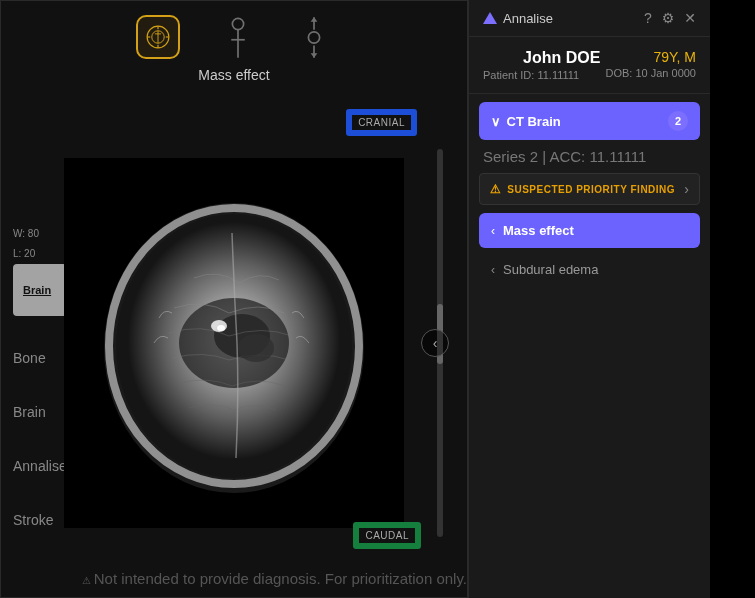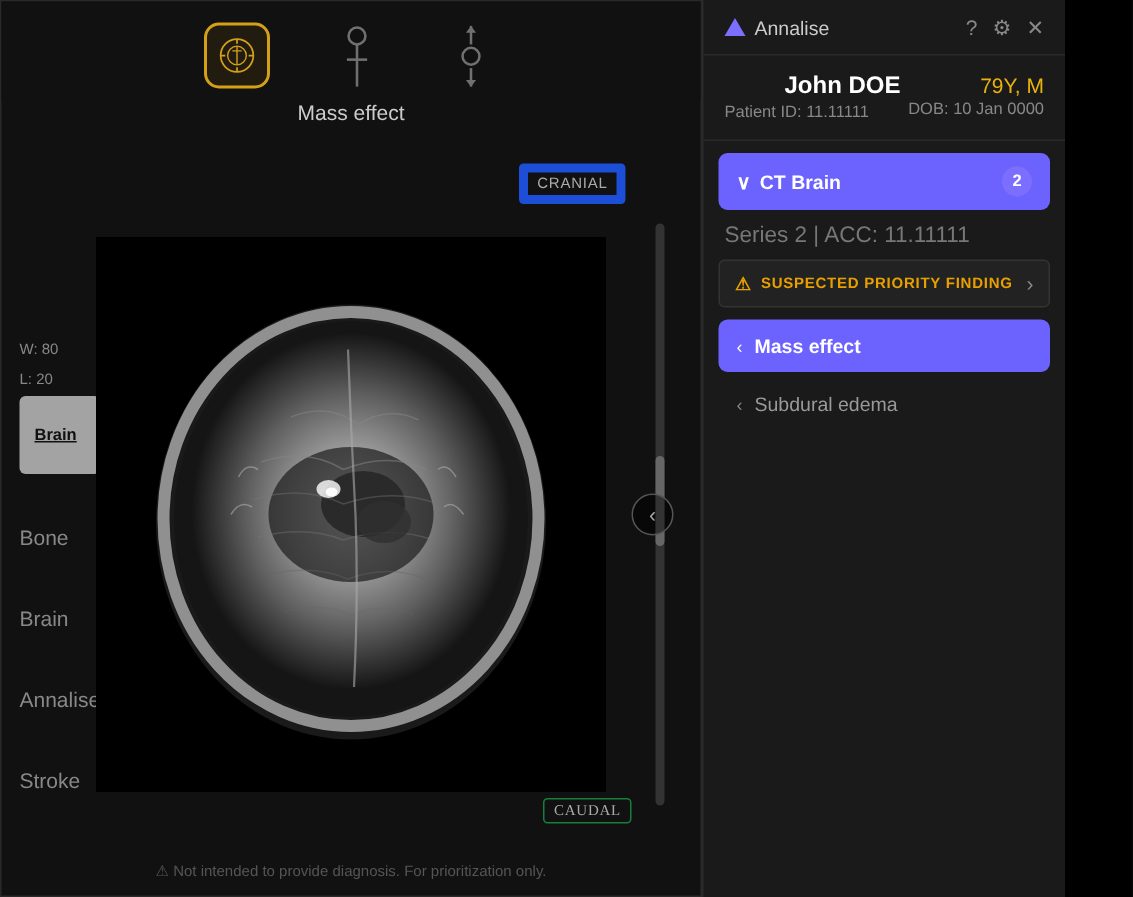--- a/index.html
+++ b/index.html
@@ -100,25 +100,24 @@
       border-radius: 3px;
       letter-spacing: 0.5px;
     }
 
     .label-caudal {
       position: absolute;
       bottom: 48px;
       right: 46px;
       color: #aaa;
       font-size: 10px;
-      border: 1px solid #15803d;
+      border: 6px solid #15803d;
       padding: 2px 6px;
       border-radius: 3px;
       letter-spacing: 0.5px;
-      font-family: Liberation Serif, serif;
     }
 
     
     .scan-scrollbar {
       position: absolute;
       right: 24px;
       top: 60px;
       bottom: 60px;
       width: 6px;
       background: #333;
@@ -195,23 +194,23 @@
       font-size: 14px;
       padding: 4px 0;
       cursor: pointer;
     }
 
     .footer-note {
       position: absolute;
       bottom: 10px;
       left: 0;
       right: 0;
-      text-align: center;
+      text-align: right;
       color: #555;
-      font-size: 10px;
+      font-size: 15px;
     }
 
     .footer-note::before {
       content: '⚠ ';
       font-size: 10px;
     }
 
     
     .right-panel {
       width: 242px;

